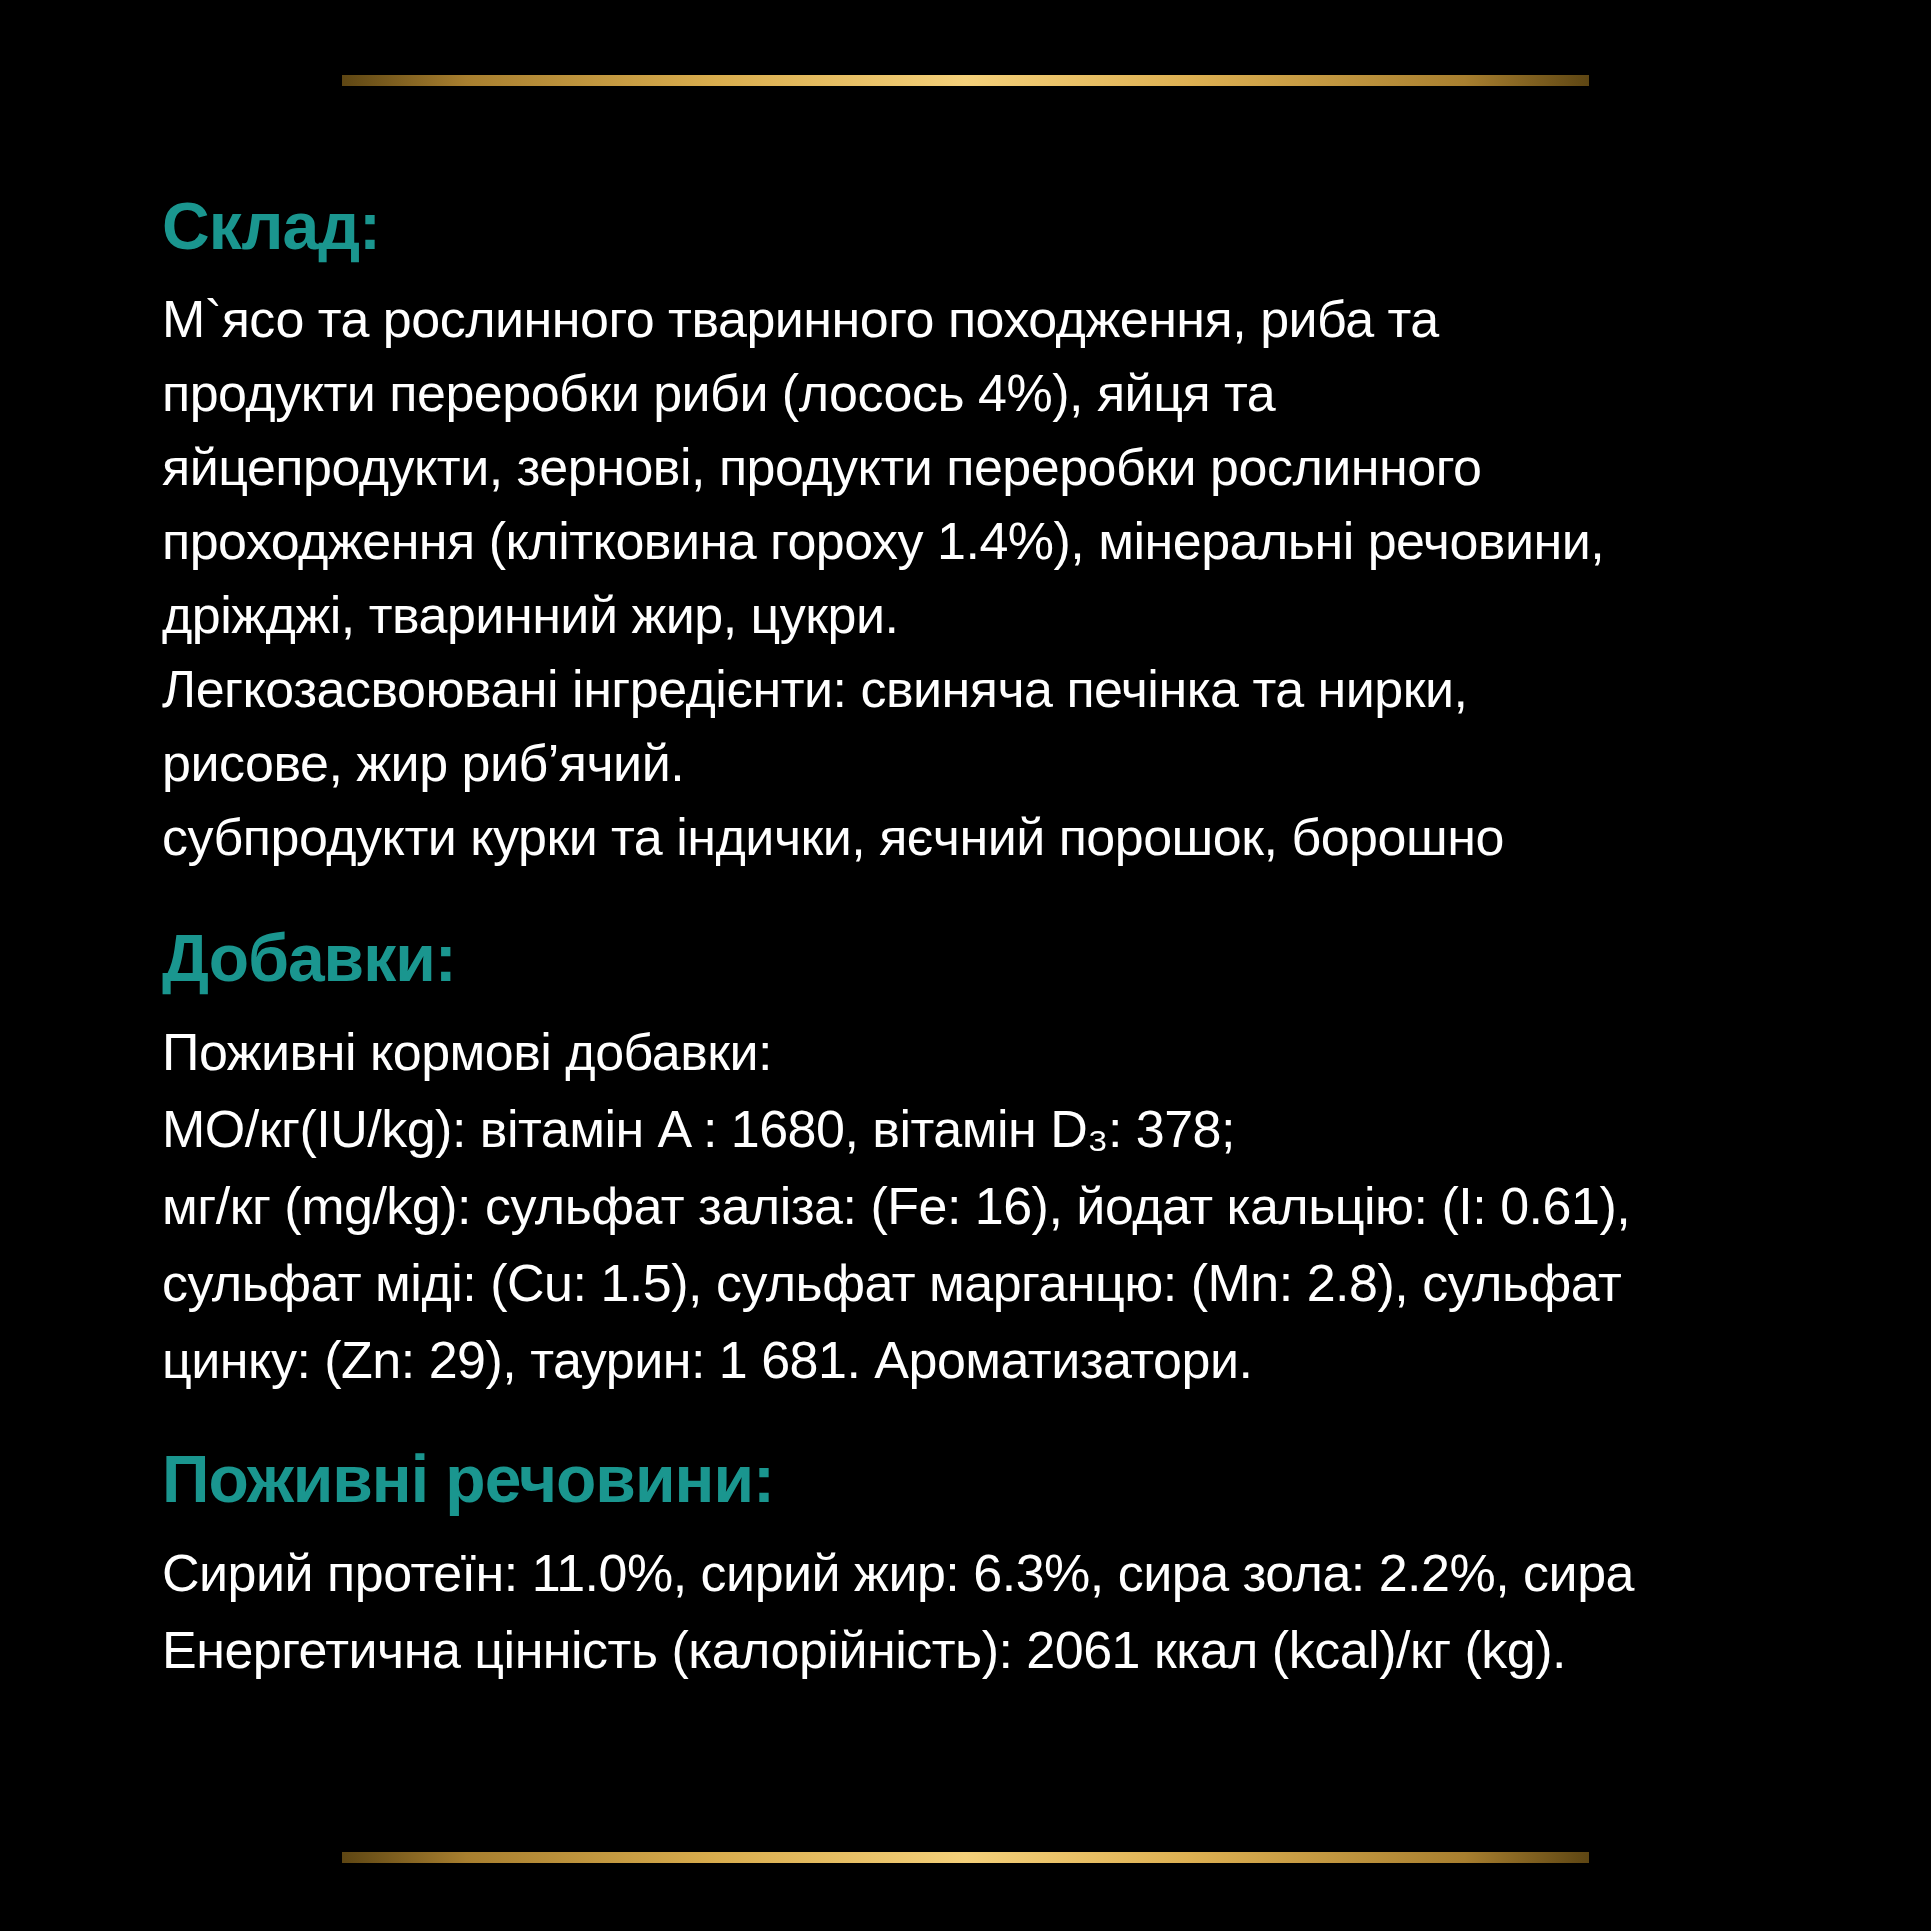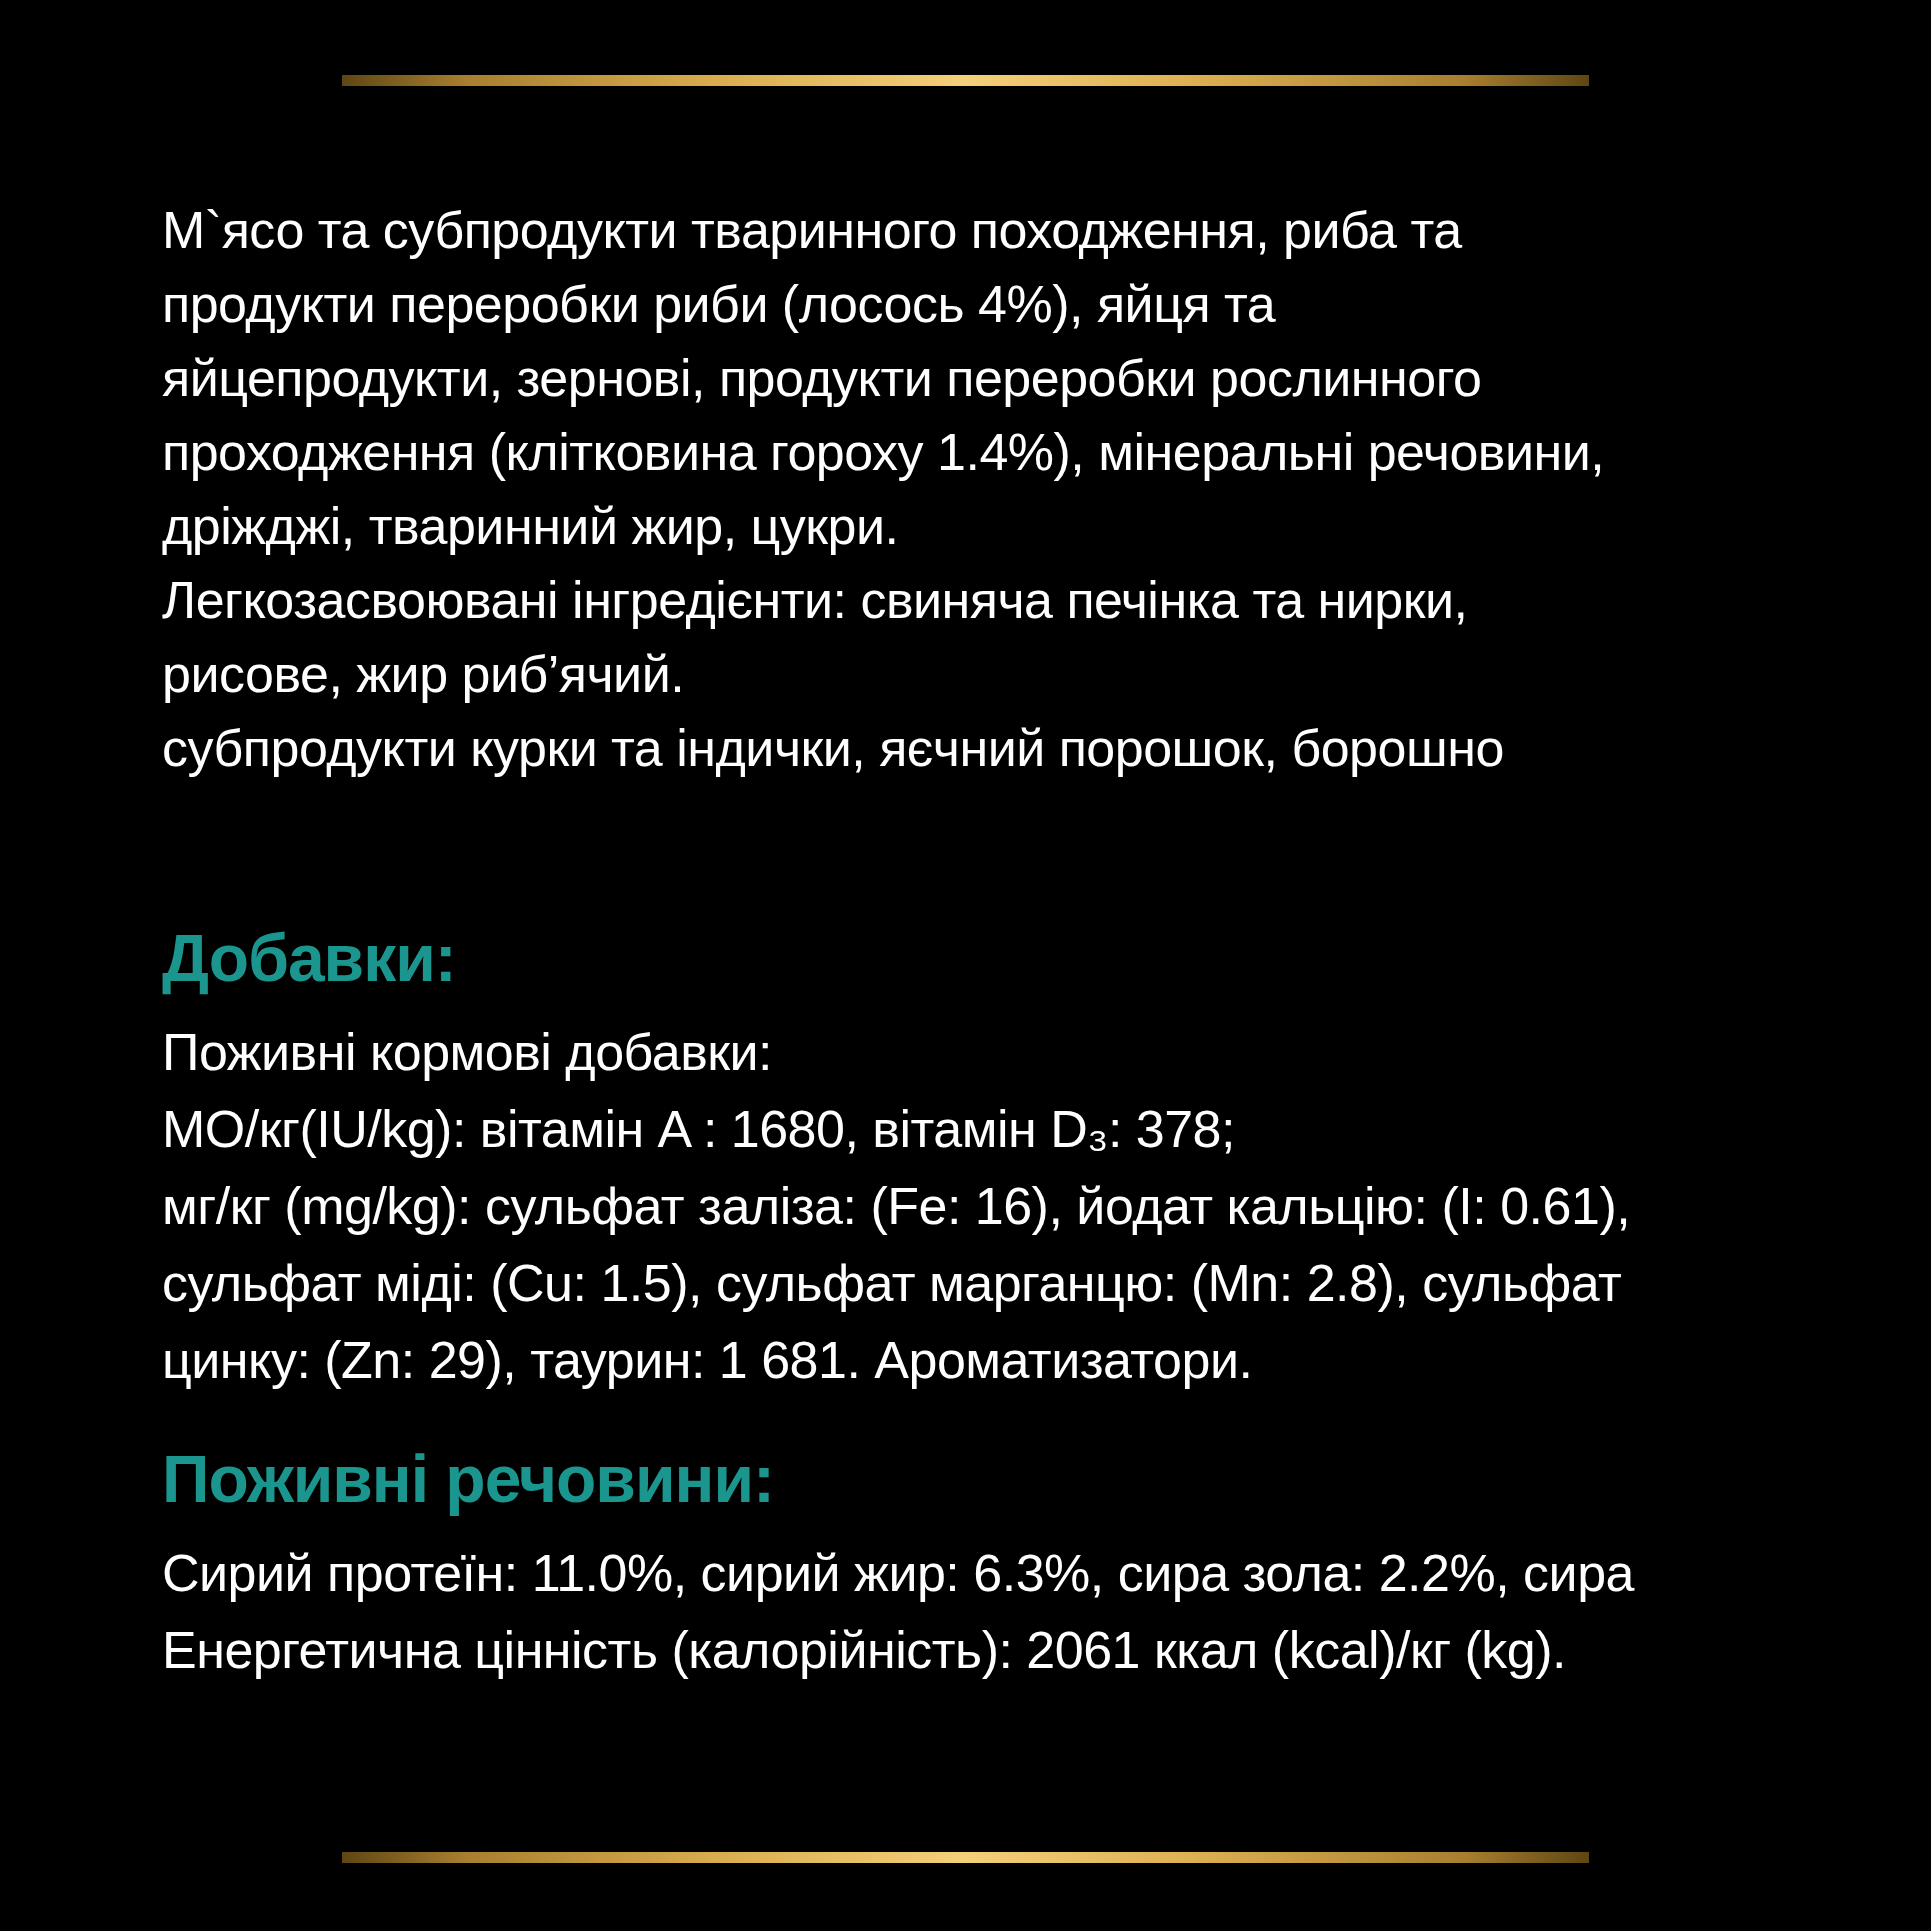--- a/index.html
+++ b/index.html
@@ -61,22 +61,23 @@
   .line { white-space: nowrap; }
 </style>
 </head>
 <body>
 
 <div class="canvas">
 
   <div class="gold-bar top"></div>
 
   <section class="sec sec-composition">
+    <h2 class="sec-heading">Склад:</h2>
     <div class="sec-body">
-      <div class="line">М`ясо та субпродукти тваринного походження, риба та</div>
+      <div class="line">М`ясо та рослинного тваринного походження, риба та</div>
       <div class="line">продукти переробки риби (лосось 4%), яйця та</div>
       <div class="line">яйцепродукти, зернові, продукти переробки рослинного</div>
       <div class="line">проходження (клітковина гороху 1.4%), мінеральні речовини,</div>
       <div class="line">дріжджі, тваринний жир, цукри.</div>
       <div class="line">Легкозасвоювані інгредієнти: свиняча печінка та нирки,</div>
       <div class="line">рисове, жир риб’ячий.</div>
       <div class="line">субпродукти курки та індички, яєчний порошок, борошно</div>
     </div>
   </section>
 

